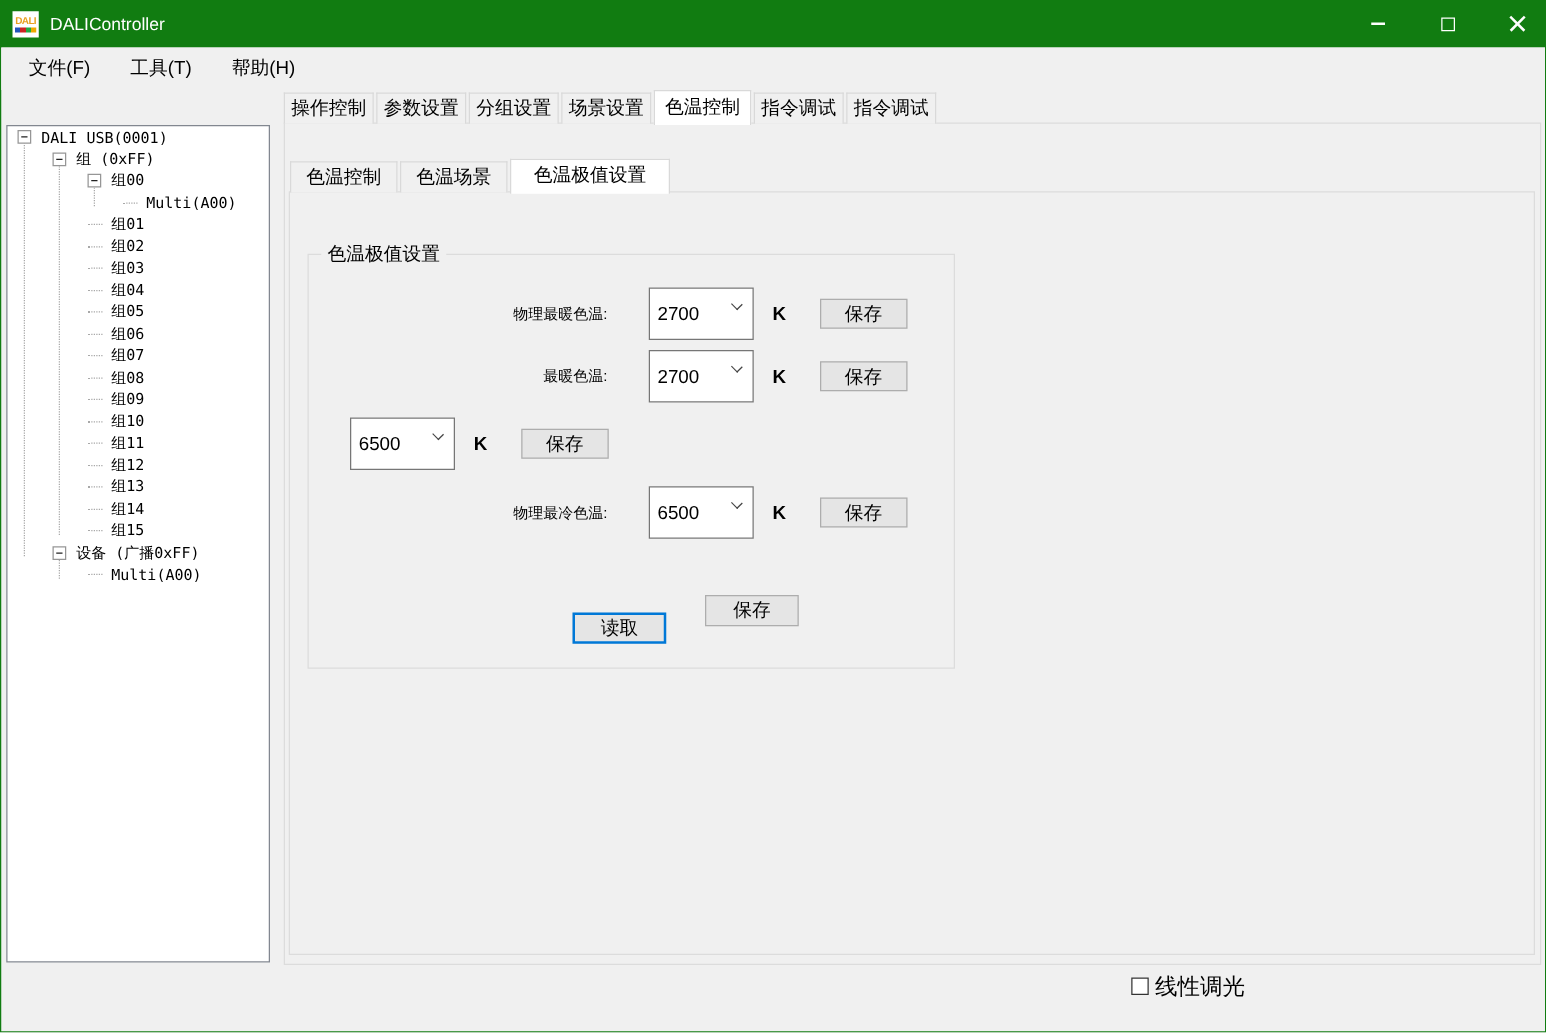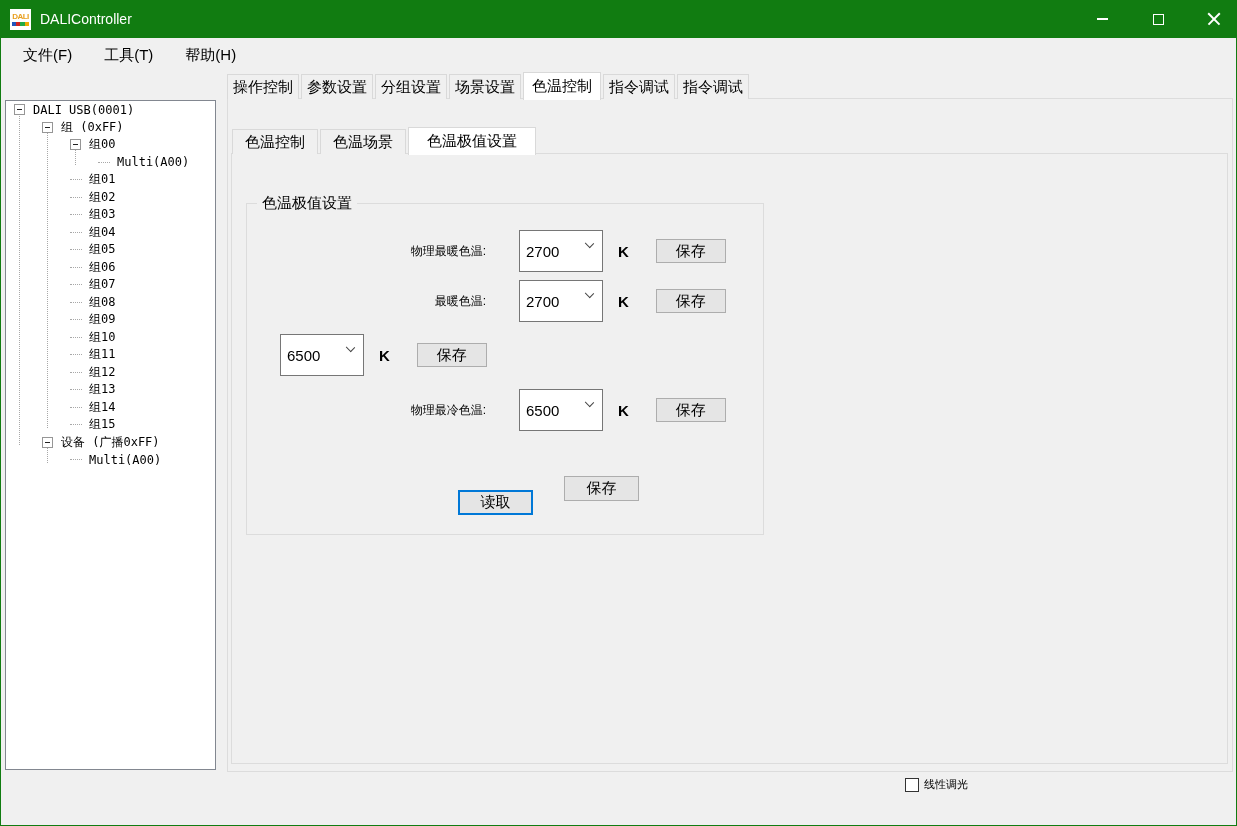--- a/index.html
+++ b/index.html
@@ -77,21 +77,21 @@
   .row-save-btn { flex:none; margin-left:27px; width:70px; height:24px; font-size:15px;
     background:#e5e5e5; border:1px solid #adadad; display:flex; align-items:center; justify-content:center; }
   .push-btn { position:absolute; width:75px; height:25px; font-size:15px; background:#e5e5e5;
     border:1px solid #adadad; display:flex; align-items:center; justify-content:center; }
   #read-btn { left:211px; top:286px; border:2px solid var(--blue); }
   #save-btn { left:317px; top:272px; }
 
   
   #linear-dim { position:absolute; left:905px; top:777px; display:flex; align-items:center; }
   #linear-dim .checkbox { width:14px; height:14px; background:#fff; border:1px solid #333; flex:none; }
-  #linear-dim .cb-label { font-size:11px; margin-left:5px; }
+  #linear-dim .cb-label { font-size:18px; margin-left:5px; }
   #statusbar { position:absolute; left:1px; top:800px; width:1235px; height:25px;
     background:#f0f0f0; border-top:1px solid #d4d4d4; font-size:14px; }
   .status-item { position:absolute; line-height:24px; }
   #status-host { left:8px; } #status-count { left:160px; } #status-sel { left:263px; }
   #resize-grip { position:absolute; right:4px; bottom:4px; width:12px; height:12px; }
   #resize-grip i { position:absolute; width:2px; height:2px; background:#999;
     box-shadow: 8px 0 #999, 4px 4px #999, 8px 4px #999, 0 8px #999, 4px 8px #999, 8px 8px #999; }
 </style>
 </head>
 <body>

